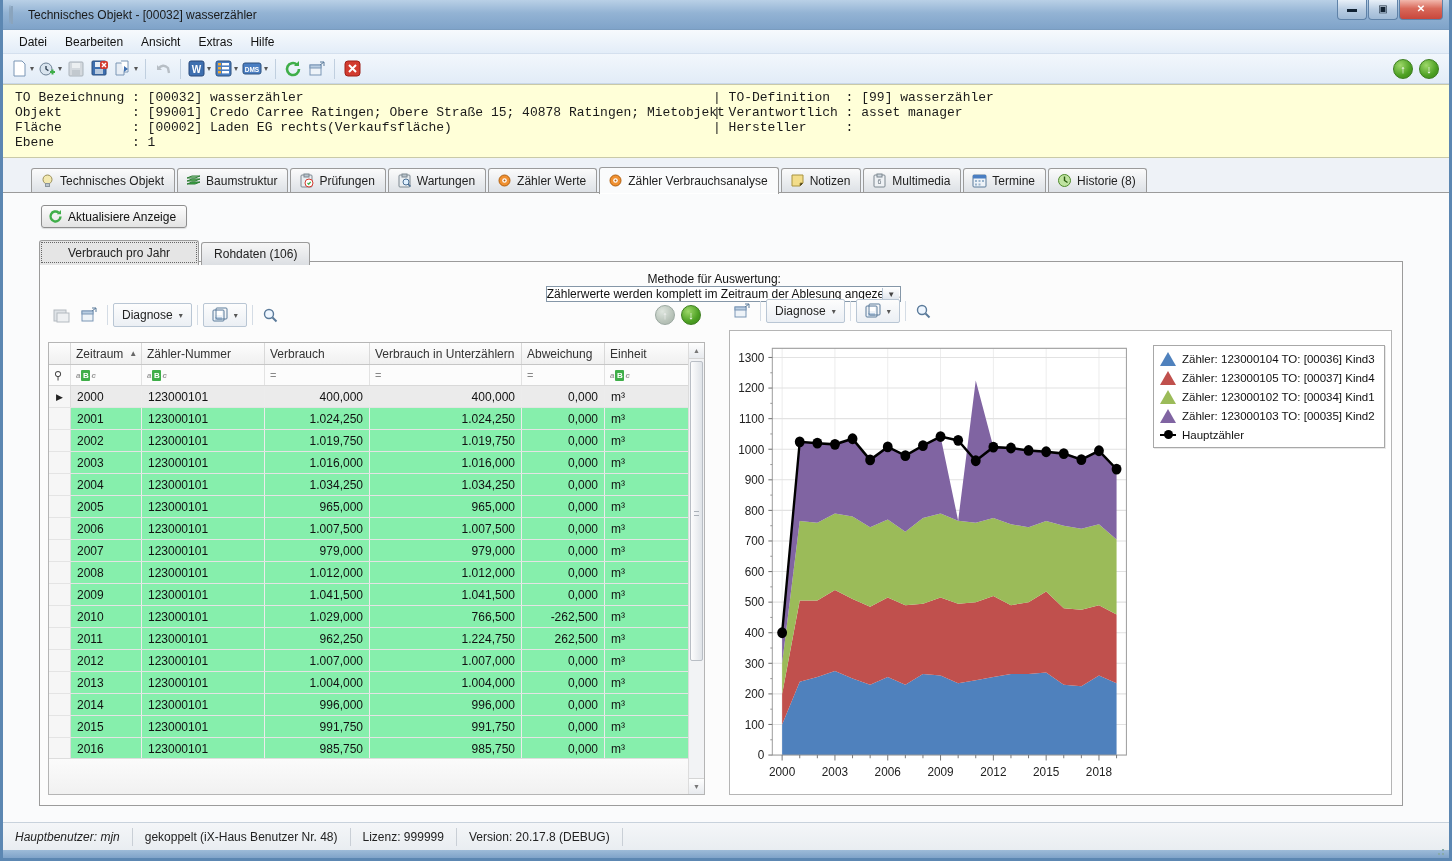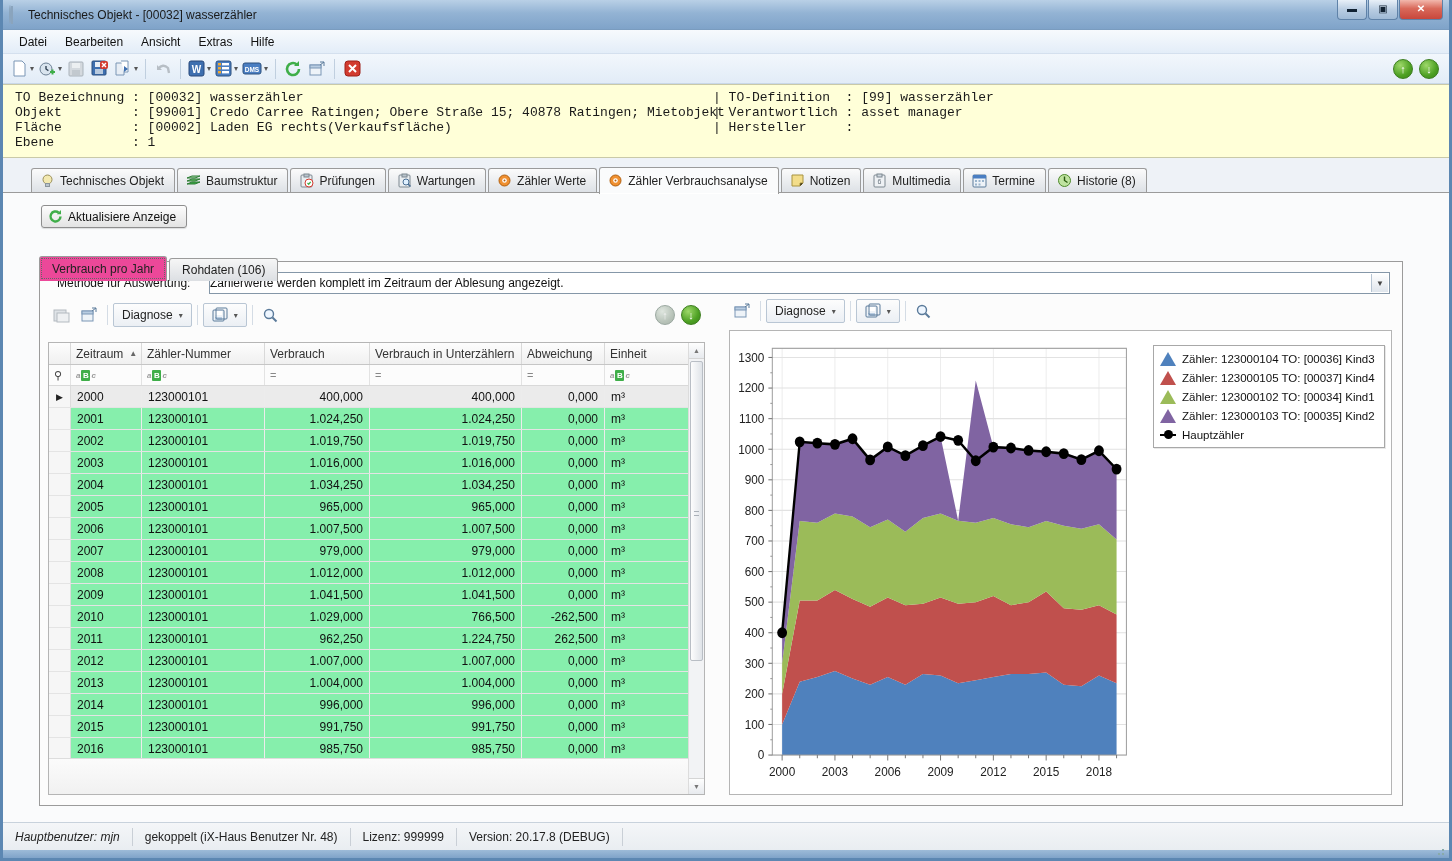--- a/index.html
+++ b/index.html
@@ -41,25 +41,25 @@
   .tab { display:flex; align-items:center; gap:5px; font-size:12px; color:#222; padding:4px 10px 4px 8px; border:1px solid #9b9b9b; border-bottom:none; border-radius:3px 3px 0 0; background:linear-gradient(#fbfbfb,#dde1e6); margin-right:2px; height:24px; position:relative; top:1px; }
   .tab.active { background:#fafbfc; height:27px; top:1px; z-index:3; box-shadow:0 -1px 0 #fff inset; }
   .tab .ticon { width:15px; height:15px; flex:0 0 auto; }
 
   
   .content { flex:1; background:#fafbfc; border-top:1px solid #9b9b9b; position:relative; }
   .btn-refresh { position:absolute; left:38px; top:12px; display:flex; align-items:center; gap:5px; font-size:12px; color:#111; padding:3px 10px 3px 6px; border:1px solid #8e8e8e; border-radius:3px; background:linear-gradient(#fdfdfd,#e3e3e3); box-shadow:0 1px 1px rgba(0,0,0,.12); }
 
   .subtabs { position:absolute; left:36px; top:47px; display:flex; align-items:flex-end; z-index:2; }
   .subtab { font-size:12px; color:#222; padding:4px 12px; border:1px solid #9b9b9b; border-bottom:none; border-radius:3px 3px 0 0; background:linear-gradient(#f6f6f6,#dcdfe3); margin-right:2px; }
-  .subtab.active { background:#ec4899; outline:1px dotted #666; outline-offset:-3px; padding:5px 12px;margin-top:16px; }
+  .subtab.active { background:#e5e5e5; outline:1px dotted #666; outline-offset:-3px; padding:5px 28px; }
 
   .groupbox { position:absolute; left:36px; top:68px; right:46px; bottom:16px; border:1px solid #9b9b9b; background:#fcfcfc; }
 
-  .method-row { position:absolute; left:17px; top:10px; right:12px; height:22px; display:flex; align-items:center; }
+  .method-row { position:absolute; left:17px; top:10px; right:12px; height:22px; display:flex; align-items:center;flex-direction:column; }
   .method-label { font-size:12px; color:#111; width:152px; flex:0 0 auto; }
   .combo { flex:1; height:22px; border:1px solid #8597a8; background:#fff; display:flex; align-items:center; font-size:12px; color:#111; padding-left:0; position:relative; }
   .combo .arrow-box { position:absolute; right:1px; top:1px; bottom:1px; width:17px; background:linear-gradient(#fefefe,#dfe5ec); border-left:1px solid #b6c4d2; display:flex; align-items:center; justify-content:center; font-size:8px; color:#444; }
 
   .panel-toolbar { position:absolute; height:30px; display:flex; align-items:center; gap:2px; }
   .pt-btn { height:24px; min-width:26px; display:flex; align-items:center; justify-content:center; border:1px solid transparent; border-radius:2px; padding:0 3px; font-size:12px; color:#222; }
   .pt-btn.labelled { border:1px solid #b9c6d4; background:linear-gradient(#fdfdfd,#ebeff4); gap:4px; padding:0 8px; }
   .pt-sep { width:1px; height:20px; background:#d4dce5; margin:0 3px; }
 
   

